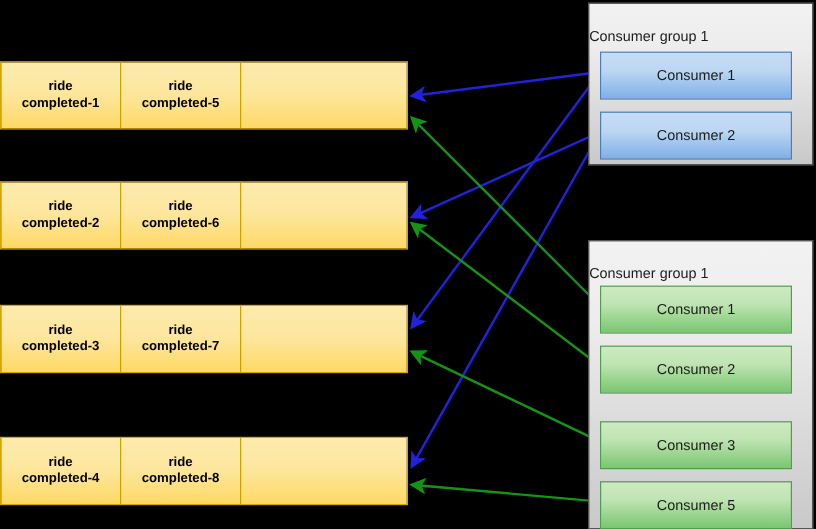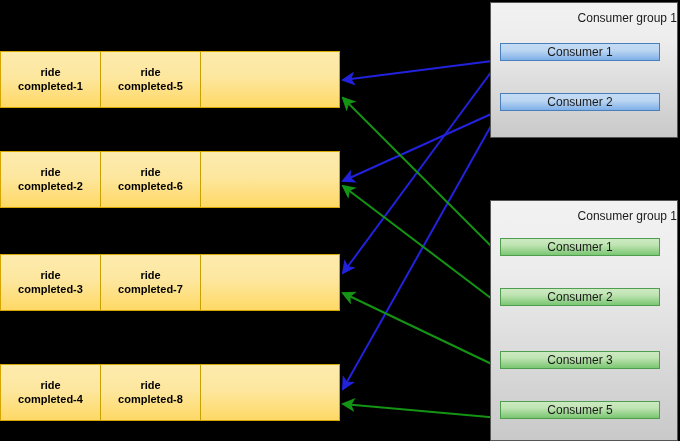--- a/index.html
+++ b/index.html
@@ -47,32 +47,32 @@
   .group {
     position: absolute;
     box-sizing: border-box;
     left: 490px;
     width: 188px;
     border: 1px solid #555555;
     background: linear-gradient(to bottom, #f2f2f2 0%, #ededed 28%, #c9c9c9 100%);
   }
   .group-title {
     position: absolute;
-    top: 8px;
+    top: 20px;
     left: 0;
     width: 100%;
-    text-align: right;
+    text-align: left;
     font-size: 12px;
     color: #1a1a1a;
   }
   .consumer {
     position: absolute;
     left: 10px;
     width: 160px;
-    height: 18px;
+    height: 40px;
     box-sizing: border-box;
     display: flex;
     align-items: center;
     justify-content: center;
     font-size: 12px;
     color: #1a1a1a;
   }
   .consumer.blue {
     border: 1px solid #4a7ebb;
     background: linear-gradient(to bottom, #c5dcf5 0%, #bcd6f2 40%, #7fb0e8 100%);

